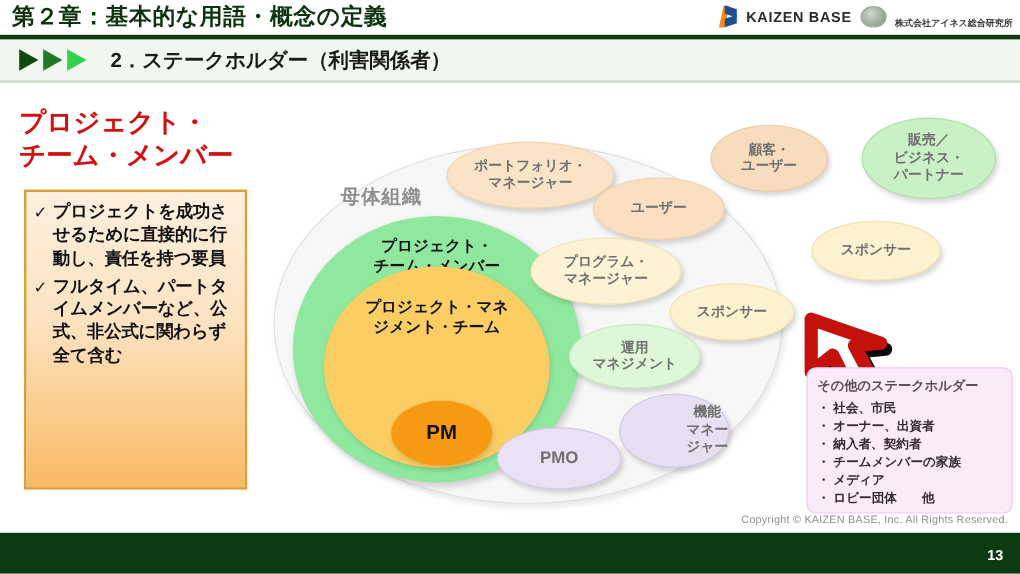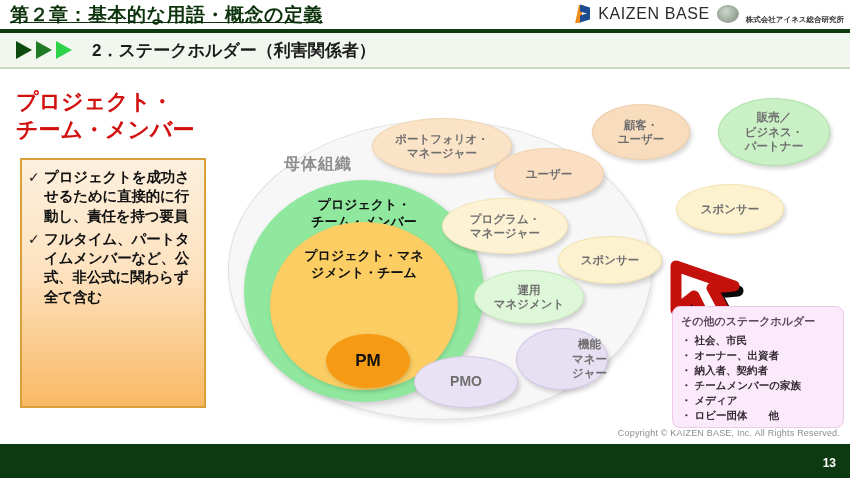--- a/index.html
+++ b/index.html
@@ -5,30 +5,30 @@
   html,body{margin:0;padding:0;background:#fff;}
   body{width:850px;height:478px;overflow:hidden;
        font-family:"Liberation Sans","DejaVu Sans",sans-serif;
        position:relative;}
 
   
   #slide{position:absolute;left:0;top:0;width:850px;height:478px;background:#ffffff;}
 
   #chapter-title{position:absolute;left:10px;top:2px;width:620px;height:26px;
     font-size:19px;font-weight:bold;color:#0d330d;letter-spacing:.5px;
-    white-space:nowrap;line-height:26px;text-decoration:underline;}
+    white-space:nowrap;line-height:26px;}
   #title-rule{position:absolute;left:0;top:29px;width:850px;height:4px;background:#0d3a10;}
 
   
   #logo-area{position:absolute;right:6px;top:3px;height:22px;display:flex;align-items:center;gap:7px;}
   #kaizen-mark{width:16px;height:18px;position:relative;}
   #kaizen-mark .k1{position:absolute;left:2px;top:0;width:5px;height:18px;background:#f08c1c;transform:skewX(-12deg);}
   #kaizen-mark .k2{position:absolute;left:5px;top:1px;width:10px;height:7px;background:#1c4d93;transform:skewY(18deg);}
   #kaizen-mark .k3{position:absolute;left:5px;top:9px;width:10px;height:7px;background:#1c4d93;transform:skewY(-18deg);}
-  #kaizen-text{font-size:16px;font-weight:normal;color:#2b2b2b;letter-spacing:.6px;white-space:nowrap;}
+  #kaizen-text{font-size:12px;font-weight:bold;color:#2b2b2b;letter-spacing:.6px;white-space:nowrap;}
   #ines-mark{width:20px;height:16px;border-radius:50%;background:radial-gradient(circle at 40% 35%,#cfd8cf,#7d8c7d);
              border:1px solid #9aa79a;}
   #ines-text{font-size:7.5px;font-weight:bold;color:#3a3a3a;white-space:nowrap;margin-top:12px;}
 
   
   #subtitle-band{position:absolute;left:0;top:33px;width:850px;height:34px;background:#f1f7ef;}
   #subtitle-rule{position:absolute;left:0;top:67px;width:850px;height:2px;background:#c9dcc4;}
   #chev{position:absolute;left:16px;top:41px;width:70px;height:18px;}
   #chev span{position:absolute;top:0;width:0;height:0;border-top:9px solid transparent;
     border-bottom:9px solid transparent;border-left:16px solid #0c4a10;}

